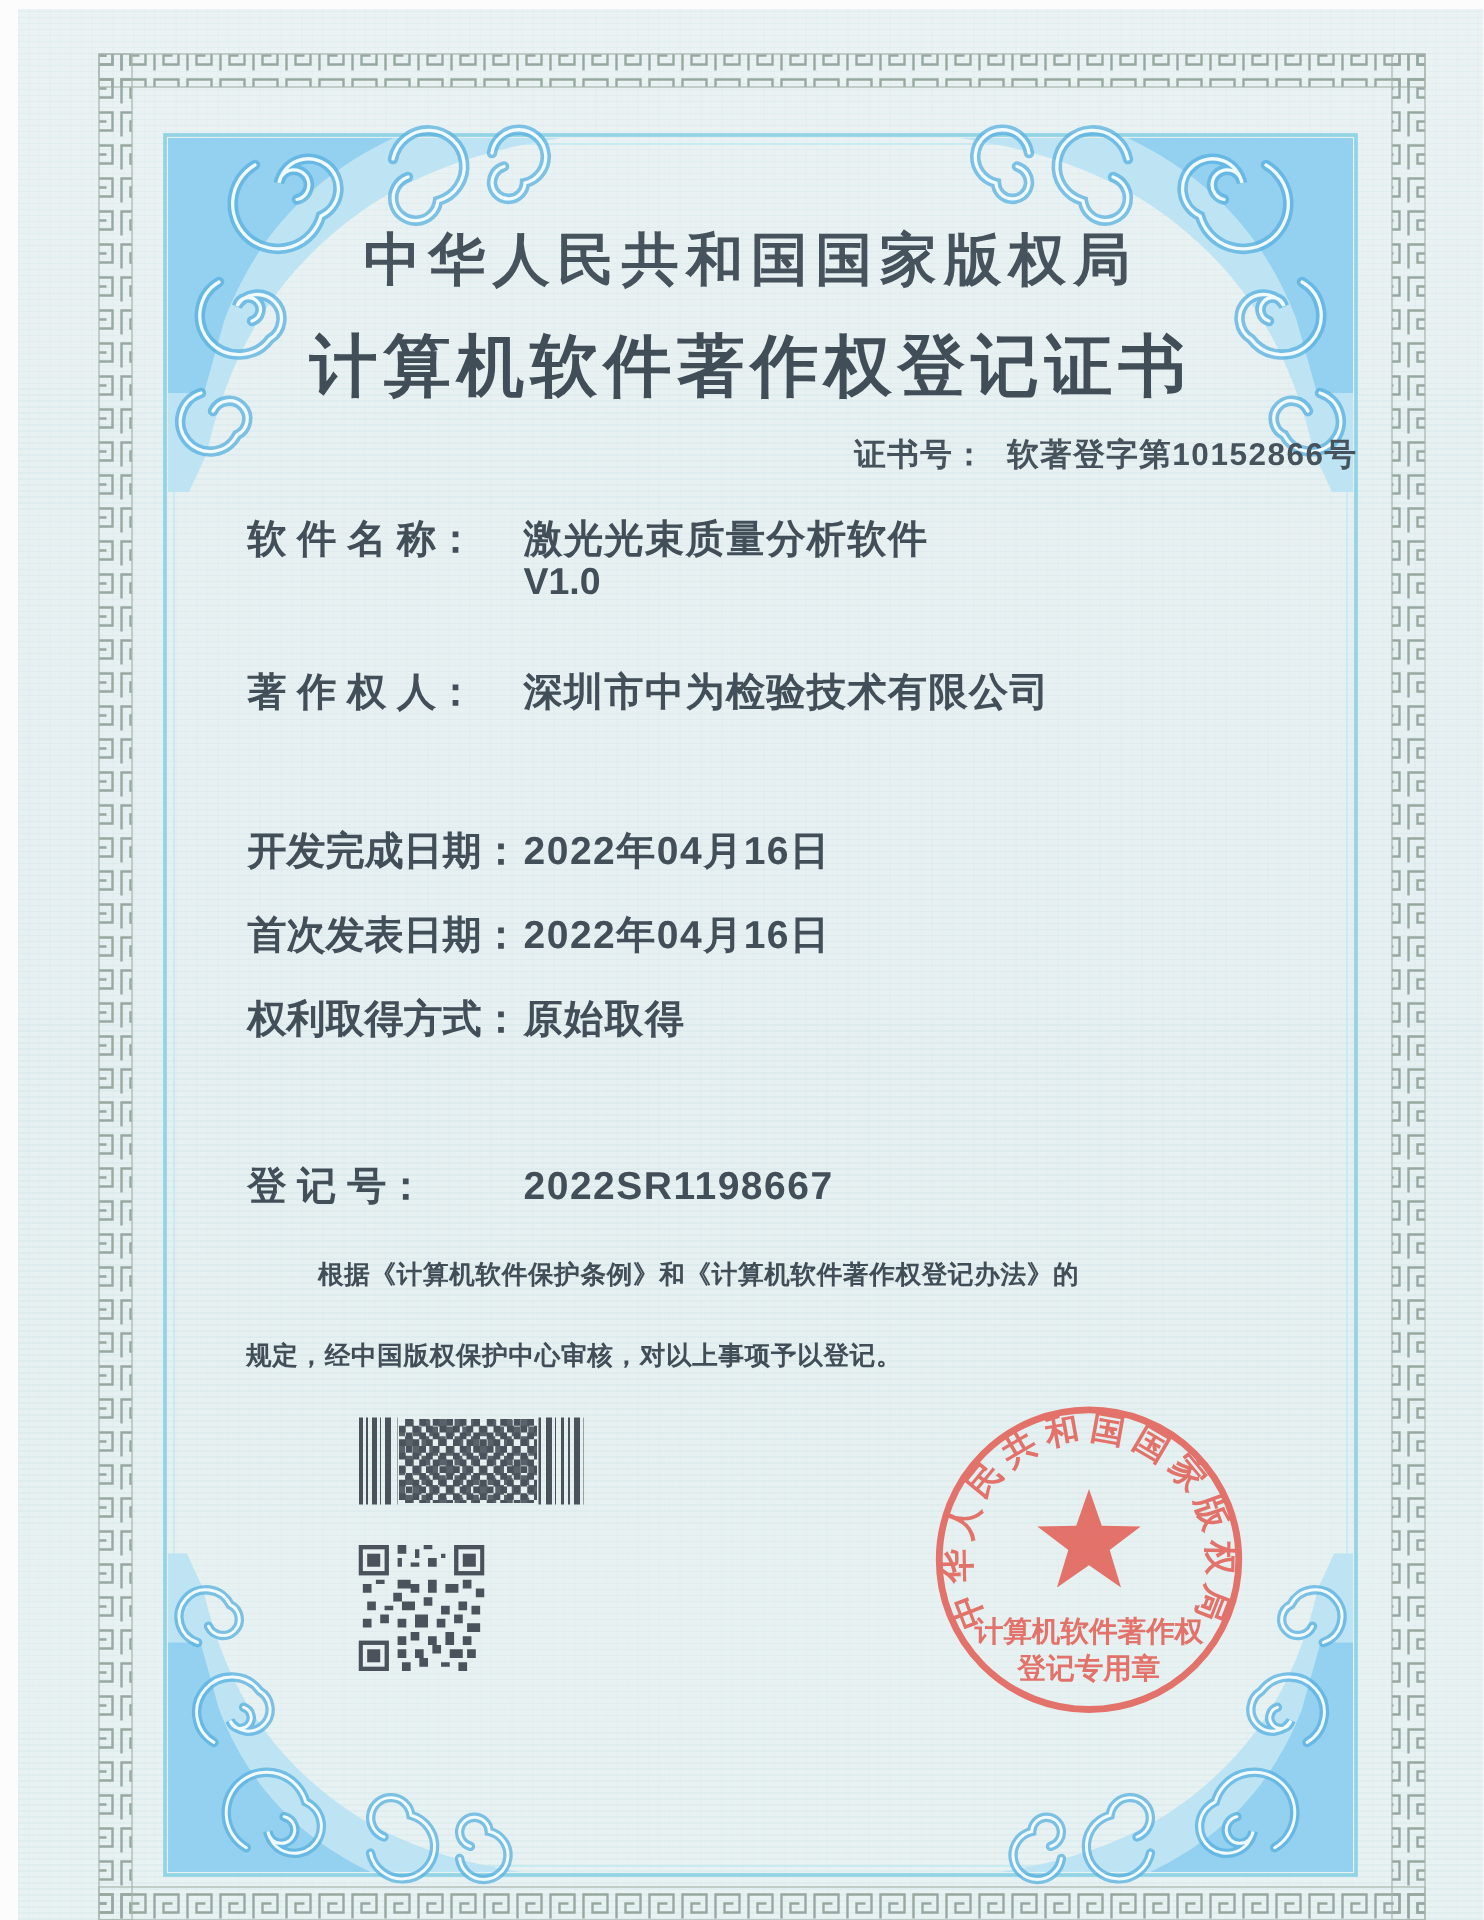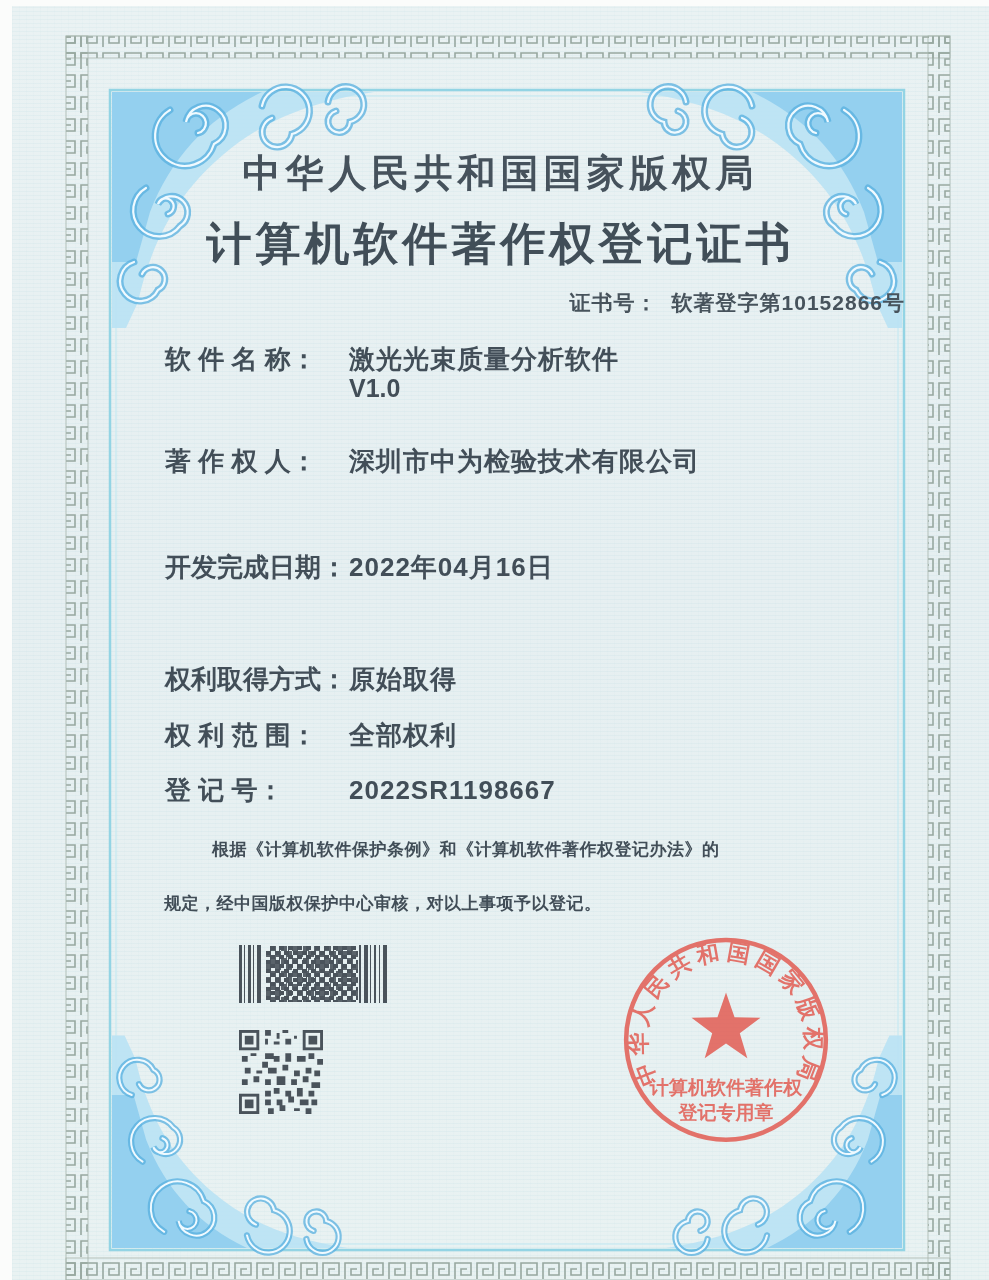--- a/index.html
+++ b/index.html
@@ -127,28 +127,28 @@
   <div class="txt version-line">V1.0</div>
 
   <div class="txt row" style="top:438px">
     <span class="label">著 作 权 人：</span><span class="value">深圳市中为检验技术有限公司</span>
   </div>
 
   <div class="txt row" style="top:544px">
     <span class="label">开发完成日期：</span><span class="value">2022年04月16日</span>
   </div>
 
+  <div class="txt row" style="top:600px">
+    <span class="label">首次发表日期：</span><span class="value">2022年04月16日</span>
+  </div>
 
   <div class="txt row" style="top:656px">
     <span class="label">权利取得方式：</span><span class="value">原始取得</span>
   </div>
 
-  <div class="txt row" style="top:712px">
-    <span class="label">权 利 范 围：</span><span class="value">全部权利</span>
-  </div>
 
   <div class="txt row" style="top:767px">
     <span class="label">登   记   号：</span><span class="value">2022SR1198667</span>
   </div>
 
   <div class="txt stmt indent" style="top:832px">根据《计算机软件保护条例》和《计算机软件著作权登记办法》的</div>
   <div class="txt stmt" style="top:886px">规定，经中国版权保护中心审核，对以上事项予以登记。</div>
 
   <div class="barcode"></div>
 

